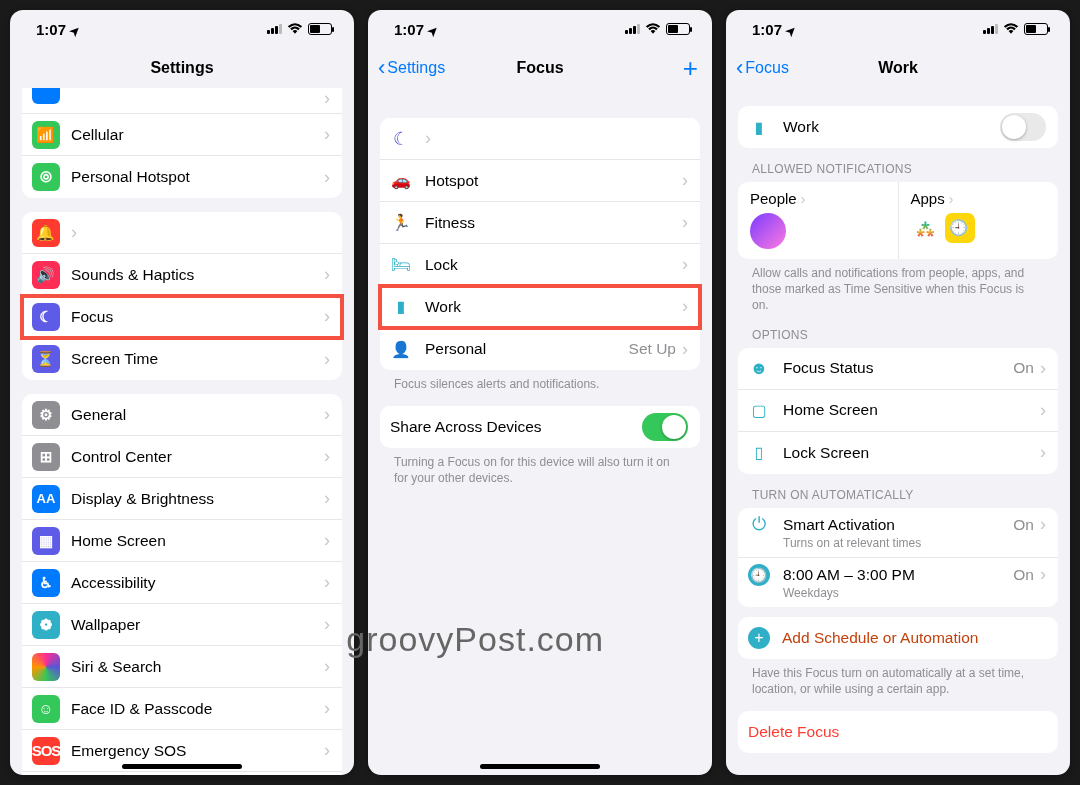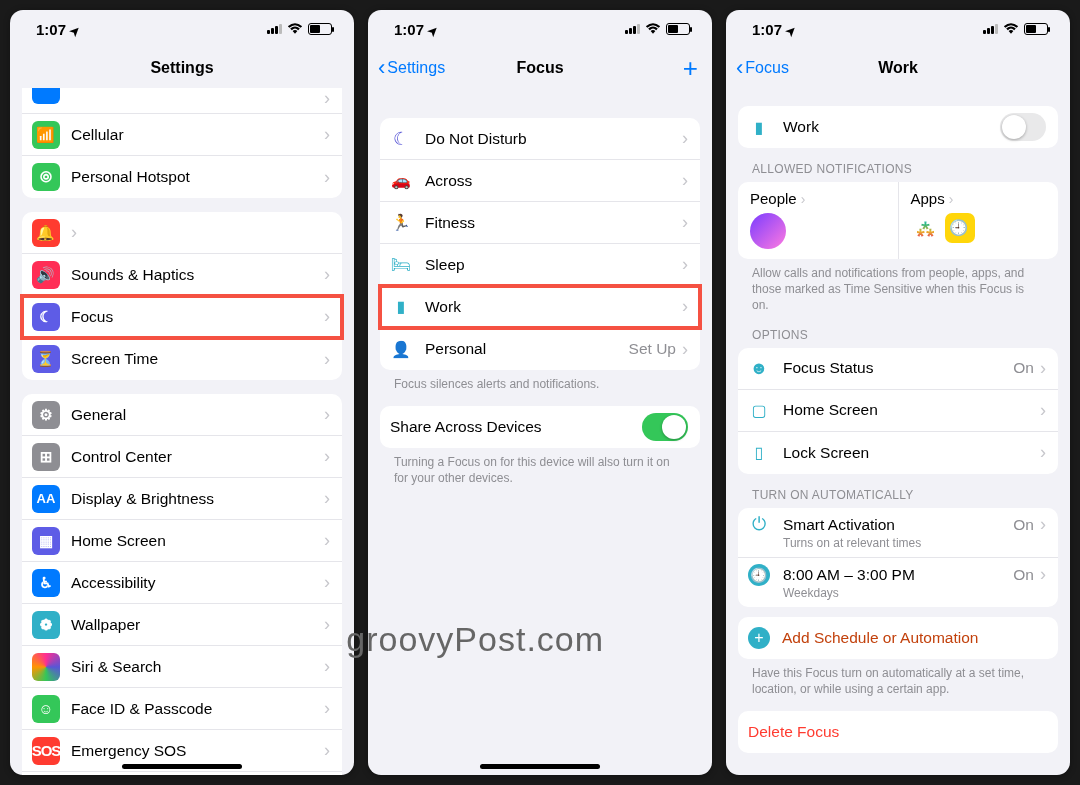--- a/index.html
+++ b/index.html
@@ -278,42 +278,41 @@
     </div>
     <span class="nav-title">Focus</span>
     <div class="nav-right">+</div>
   </div>
   <div class="content">
     <div class="group" style="margin-top:30px;">
       <div class="row">
         <span class="icon small" style="background:none;">
             <span style="color:#5856d6;font-size:18px;">☾</span>
           </span>
-        <span class="label">Do Not Disturb</span>
         <span class="chev">›</span>
       </div>
       <div class="row">
         <span class="icon small" style="background:none;">
             <span style="color:#ff3b30;font-size:16px;">🚗</span>
           </span>
-        <span class="label">Across</span>
+        <span class="label">Hotspot</span>
         <span class="chev">›</span>
       </div>
       <div class="row">
         <span class="icon small" style="background:none;">
             <span style="color:#34c759;font-size:16px;">🏃</span>
           </span>
         <span class="label">Fitness</span>
         <span class="chev">›</span>
       </div>
       <div class="row">
         <span class="icon small" style="background:none;">
             <span style="color:#30b0c7;font-size:16px;">🛏</span>
           </span>
-        <span class="label">Sleep</span>
+        <span class="label">Lock</span>
         <span class="chev">›</span>
       </div>
       <div class="row highlight">
         <span class="icon small" style="background:none;">
             <span style="color:#30b0c7;font-size:16px;">▮</span>
           </span>
         <span class="label">Work</span>
         <span class="chev">›</span>
       </div>
       <div class="row">

